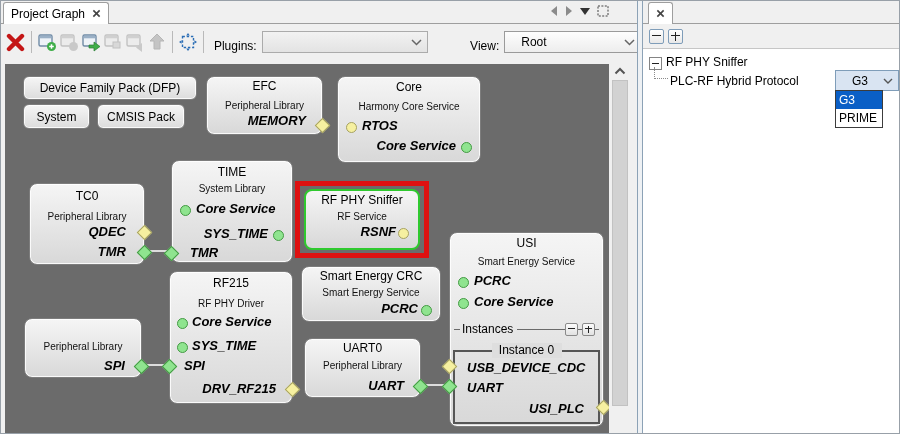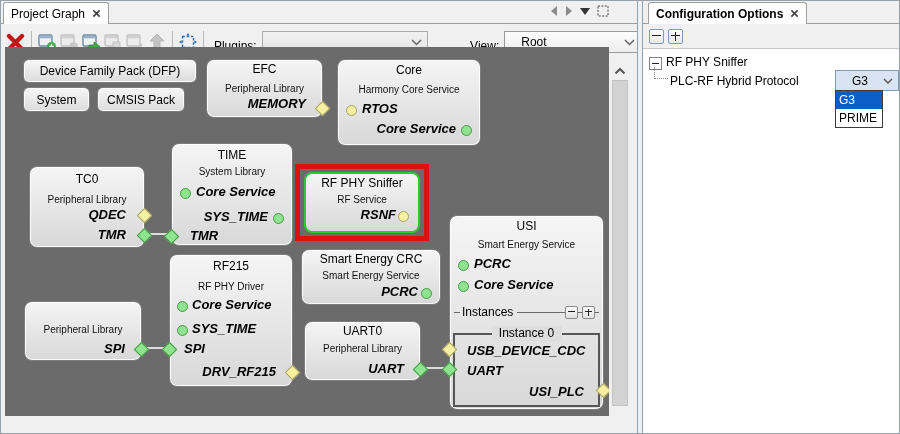--- a/index.html
+++ b/index.html
@@ -15,21 +15,21 @@
   .toolbar{position:absolute;top:23px;left:0;width:636px;height:36px;display:flex;align-items:center;padding-left:4px;}
   .tbtn{width:22px;height:22px;border:none;background:transparent;padding:1px;display:flex;align-items:center;justify-content:center;}
   .sep{width:1px;height:22px;background:#b9b9b9;margin:0 4px;}
   .tlabel{font-size:12px;margin:8px 5px 0 6px;}
   .combo{position:relative;height:20px;border:1px solid #ababab;background:linear-gradient(#f2f2f2,#e3e3e3);
          display:flex;align-items:center;font-size:12px;padding-left:16px;}
   .combo .chev{position:absolute;right:5px;top:7px;}
   .combo.lightblue{background:#d9e4f2;border-color:#7f9db9;}
   .combo.whiteface{background:linear-gradient(#fdfdfd,#ededed);border-color:#9a9a9a;}
   
-  .canvas{position:absolute;left:4px;top:46px;width:604px;height:369px;background:#6b6b6b;overflow:hidden;}
+  .canvas{position:absolute;left:4px;top:63px;width:604px;height:369px;background:#6b6b6b;overflow:hidden;}
   .pill{position:absolute;background:linear-gradient(#f6f6f6,#dcdcdc);border:1px solid #7d7d7d;border-radius:6px;
         box-shadow:inset 0 0 0 1px rgba(255,255,255,.85);font-size:12px;display:flex;align-items:center;justify-content:center;}
   .node{position:absolute;background:linear-gradient(#f5f5f5,#d8d8d8);border:1px solid #7d7d7d;border-radius:8px;
         box-shadow:inset 0 0 0 1px rgba(255,255,255,.85);}
   .nt{position:absolute;left:0;right:0;text-align:center;font-size:12px;line-height:15px;}
   .ns{position:absolute;left:0;right:0;text-align:center;font-size:10px;line-height:13px;color:#111;}
   .cap{position:absolute;font-size:13px;font-weight:bold;font-style:italic;line-height:16px;white-space:nowrap;}
   .cap.r{text-align:right;}
   .dm{position:absolute;width:9px;height:9px;transform:rotate(45deg);}
   .dm.y{background:#f6f0a0;border:1px solid #a6a262;}
@@ -308,21 +308,20 @@
       </div>
       <div class="vs-thumb"></div>
     </div>
   </div>
 
   <div class="splitter"></div>
 
   <div class="rpanel">
     <div class="tabbar">
       <div class="tab" style="left:5px">
-        <span>Configuration Options</span>
         <svg class="tab-close" viewBox="0 0 10 10">
             <path d="M1.5 1.5 L8.5 8.5 M8.5 1.5 L1.5 8.5" stroke="#444" stroke-width="1.8"></path>
           </svg>
       </div>
     </div>
     <div class="rp-toolbar">
       <button class="sq-btn glyph-minus"></button>
       <button class="sq-btn glyph-plus"></button>
     </div>
     <div class="tree">

